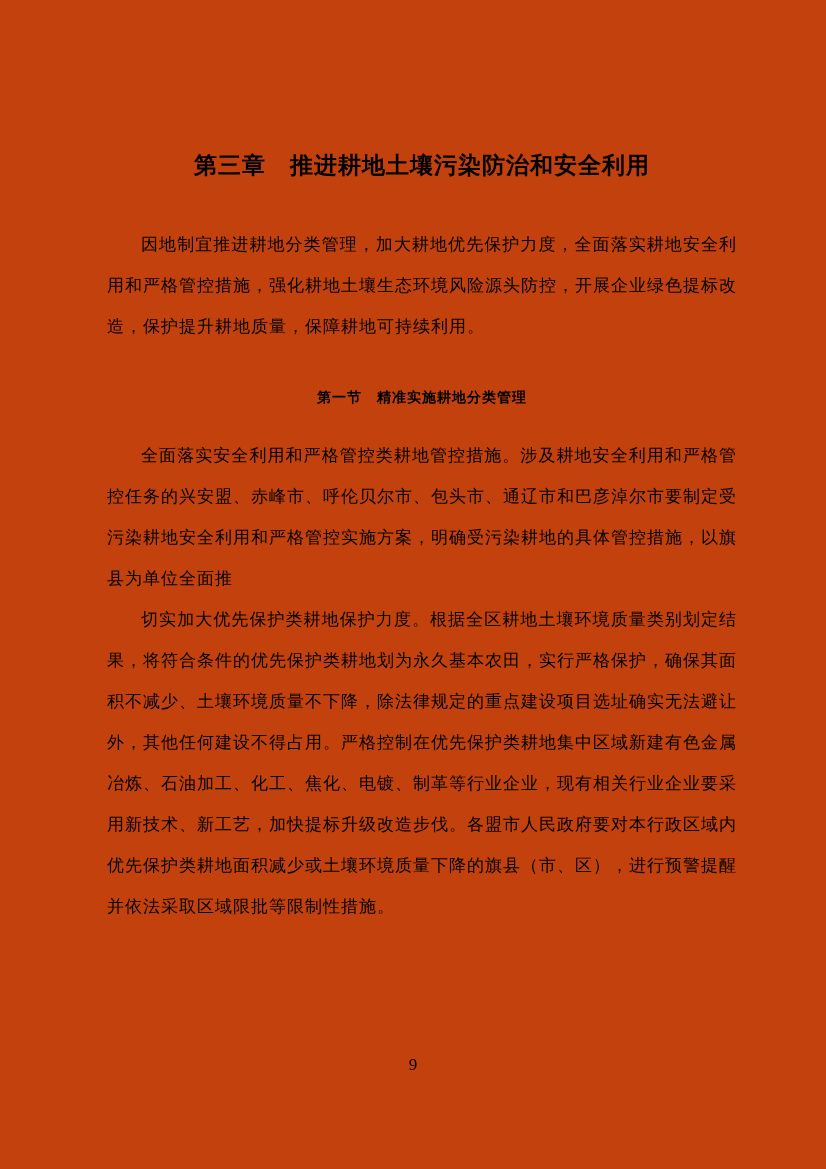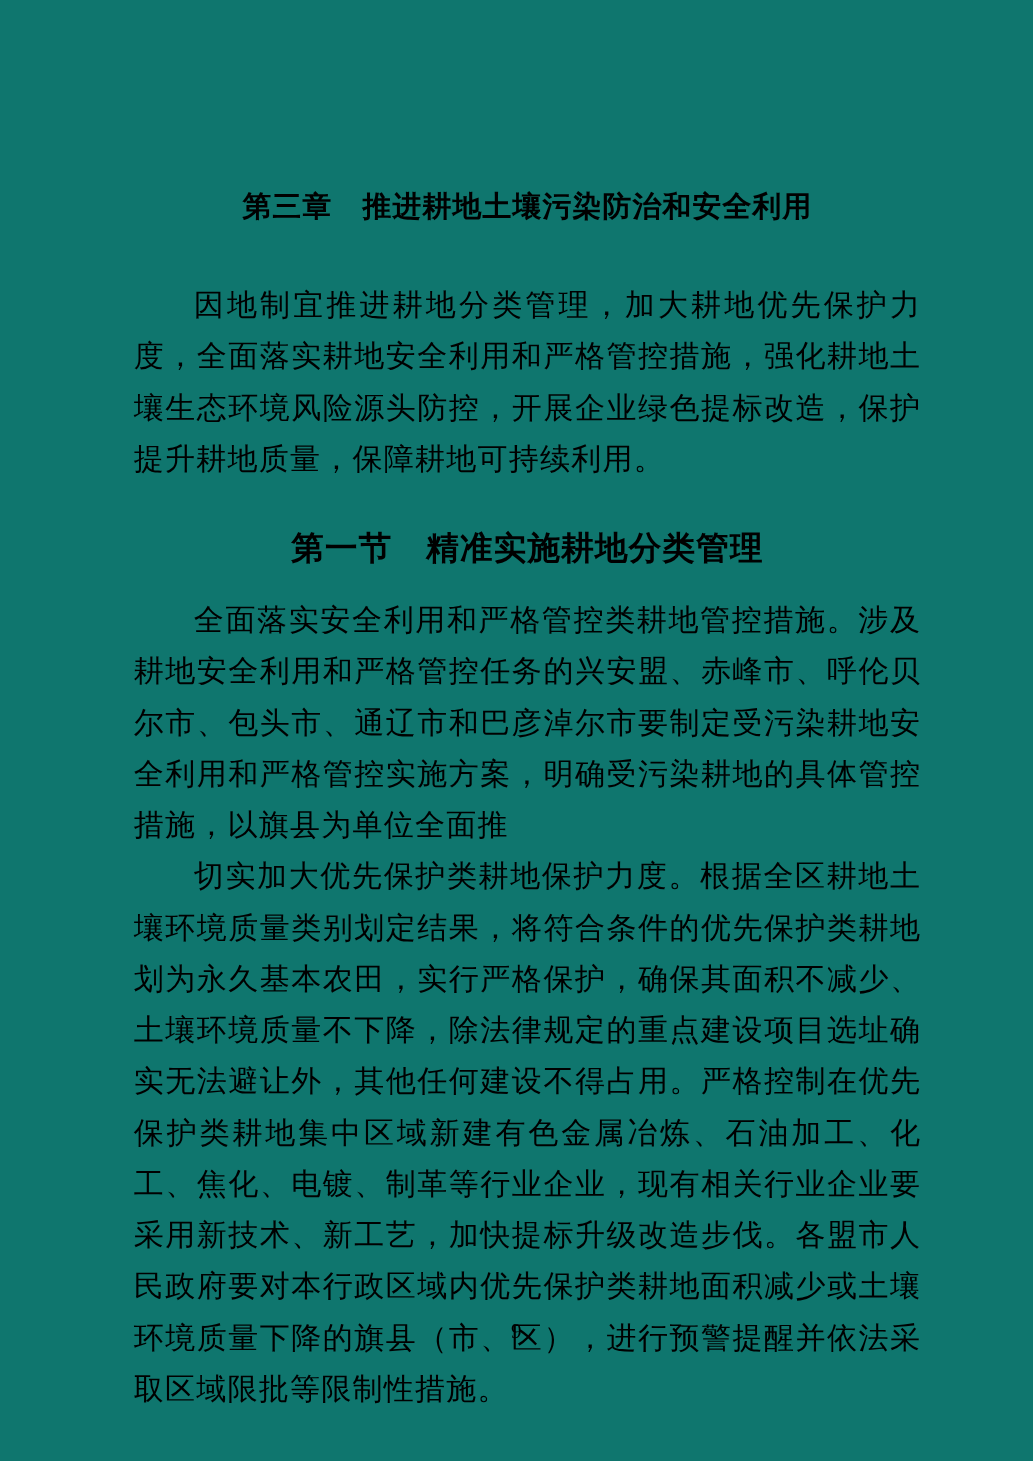--- a/index.html
+++ b/index.html
@@ -6,21 +6,21 @@
   html, body {
     margin: 0;
     padding: 0;
     background: #ffffff;
   }
   .page {
     position: relative;
     width: 826px;
     height: 1169px;
     margin: 0 auto;
-    background: #0f766e;
+    background: #c2410c;
     overflow: hidden;
     color: #000000;
     font-family: "Liberation Serif", "DejaVu Serif", serif;
   }
   .content {
     position: absolute;
     top: 0;
     left: 107px;
     width: 630px;
     padding-top: 148px;
@@ -30,29 +30,29 @@
     font-weight: bold;
     font-size: 23px;
     line-height: 34px;
     text-align: center;
     margin: 0;
     letter-spacing: 1px;
   }
   .section-title {
     font-family: "Liberation Sans", "DejaVu Sans", sans-serif;
     font-weight: bold;
-    font-size: 26px;
+    font-size: 14px;
     line-height: 32px;
     text-align: center;
     margin: 34px 0 22px 0;
     letter-spacing: 1px;
   }
   .body-para {
-    font-family: Liberation Sans, sans-serif;
-    font-size: 24px;
+    font-family: Liberation Serif, serif;
+    font-size: 17px;
     line-height: 41px;
     text-align: justify;
     text-justify: inter-character;
     text-indent: 2em;
     letter-spacing: 1px;
     margin: 0;
   }
   .body-para.first {
     margin-top: 42px;
   }

